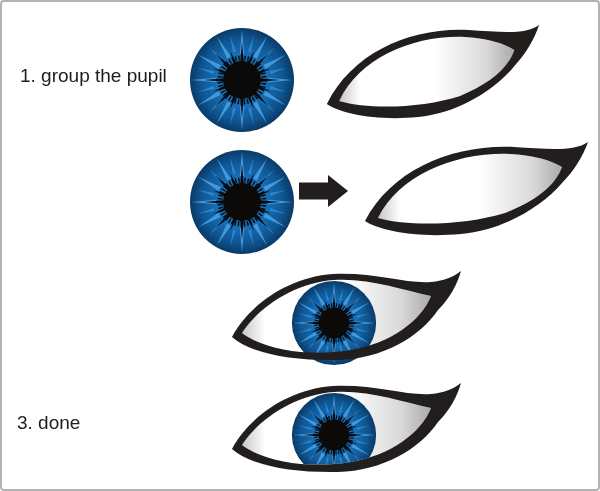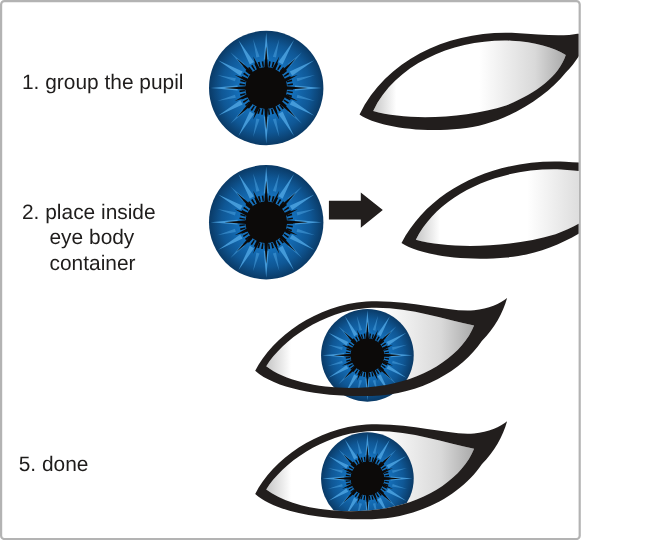--- a/index.html
+++ b/index.html
@@ -1,17 +1,17 @@
 <!DOCTYPE html>
 <html><head>
 <meta charset="utf-8">
 <style>
   html,body { margin:0; padding:0; background:#ffffff; }
   .canvas {
-    position:relative; width:528px; height:491px; box-sizing:border-box;
+    position:relative; width:600px; height:491px; box-sizing:border-box;
     background:#ffffff; border:2px solid #b3b3b3; border-radius:4px;
     font-family:"Liberation Sans", sans-serif; overflow:hidden;
   }
   .step-label {
     position:absolute; font-size:19px; line-height:23px; color:#1f1d1c;
     white-space:pre-line; padding-left:25px; text-indent:-25px;
   }
   .abs { position:absolute; }
   svg { display:block; overflow:visible; }
 </style>
@@ -109,41 +109,38 @@
 
   <div class="step-label" style="left:18px; top:62px;">1. group the pupil</div>
   <svg class="abs" style="left:188px; top:26px;" width="104" height="104" viewBox="-52 -52 104 104">
     <use href="#iris"></use>
   </svg>
   <svg class="abs" style="left:322px; top:22px;" width="217" height="96" viewBox="0 0 228 96" preserveAspectRatio="none">
     <use href="#lidInner1" fill="url(#gSclera)"></use>
     <use href="#ring1"></use>
   </svg>
 
-  <div class="step-label" style="left:18px; top:180px;">2. place inside
-eye body
-container</div>
   <svg class="abs" style="left:188px; top:148px;" width="104" height="104" viewBox="-52 -52 104 104">
     <use href="#iris"></use>
   </svg>
   <svg class="abs" style="left:297px; top:173px;" width="49" height="32" viewBox="0 0 49 32">
     <polygon points="0,7.5 29,7.5 29,0 49,16 29,32 29,24.5 0,24.5" fill="#221e1d"></polygon>
   </svg>
   <svg class="abs" style="left:360px; top:139px;" width="228" height="96" viewBox="0 0 228 96">
     <use href="#lidInner1" fill="url(#gSclera)"></use>
     <use href="#ring1"></use>
   </svg>
 
   <svg class="abs" style="left:228px; top:268px;" width="234" height="102" viewBox="0 0 234 102">
     <use href="#lidInner2" fill="url(#gSclera)"></use>
     <use href="#iris" transform="translate(104,53) scale(0.81)"></use>
     <use href="#ring2"></use>
   </svg>
 
-  <div class="step-label" style="left:15px; top:409px;">5. done</div>
+  <div class="step-label" style="left:15px; top:409px;">3. done</div>
   <svg class="abs" style="left:228px; top:380px;" width="234" height="102" viewBox="0 0 234 102">
     <use href="#lidInner2" fill="url(#gSclera)"></use>
     <g clip-path="url(#clipEye)">
       <use href="#iris" transform="translate(104,53) scale(0.81)"></use>
     </g>
     <use href="#ring2"></use>
   </svg>
 
 </div>
 

